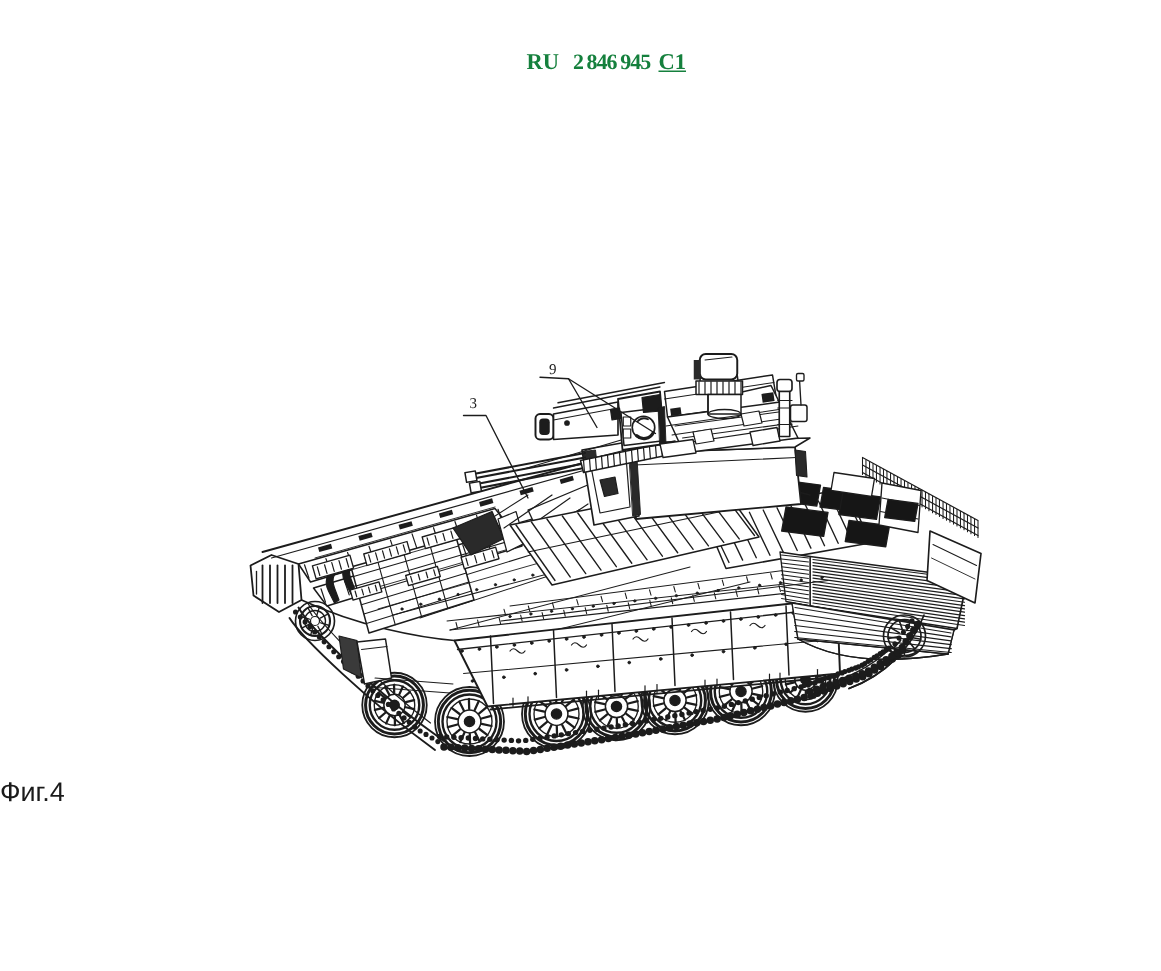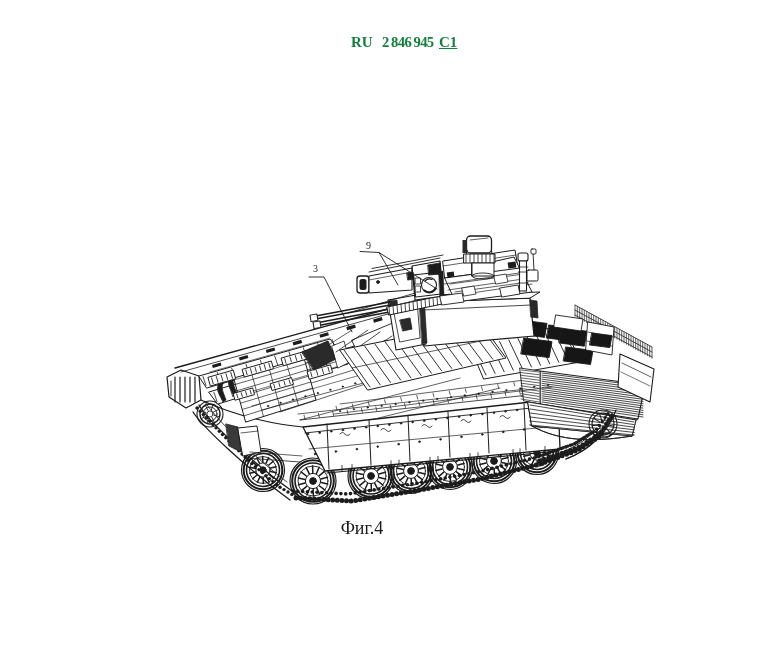--- a/index.html
+++ b/index.html
@@ -1,19 +1,19 @@
 <!DOCTYPE html>
 <html><head>
 <meta charset="utf-8">
 <style>
 html,body{margin:0;padding:0;background:#fff;width:774px;height:647px;overflow:hidden;}
 .hdr{position:absolute;top:34px;left:0;width:774px;height:16px;
  font-family:"Liberation Serif",serif;font-weight:bold;font-size:15px;color:#15803d;padding-left:48px;}
-.cap{position:absolute;top:518px;left:0;width:724px;text-align:center;
- font-family:Liberation Serif, serif;font-size:18px;color:#1a1a1a;}
+.cap{position:absolute;top:518px;left:0;width:724px;
+ font-family:Liberation Sans, sans-serif;font-size:18px;color:#1a1a1a;}
 svg{position:absolute;top:0;left:0;}
 </style>
 </head>
 <body>
 <div class="hdr">
     <span style="position:absolute;left:351px;">RU</span>
     <span style="position:absolute;left:382px;letter-spacing:-0.6px;font-size:14.6px;text-align:right;">2 846 945</span>
     <span style="position:absolute;left:439px;text-decoration:underline;">C1</span>
   </div>
 <div class="cap">Фиг.4</div>

